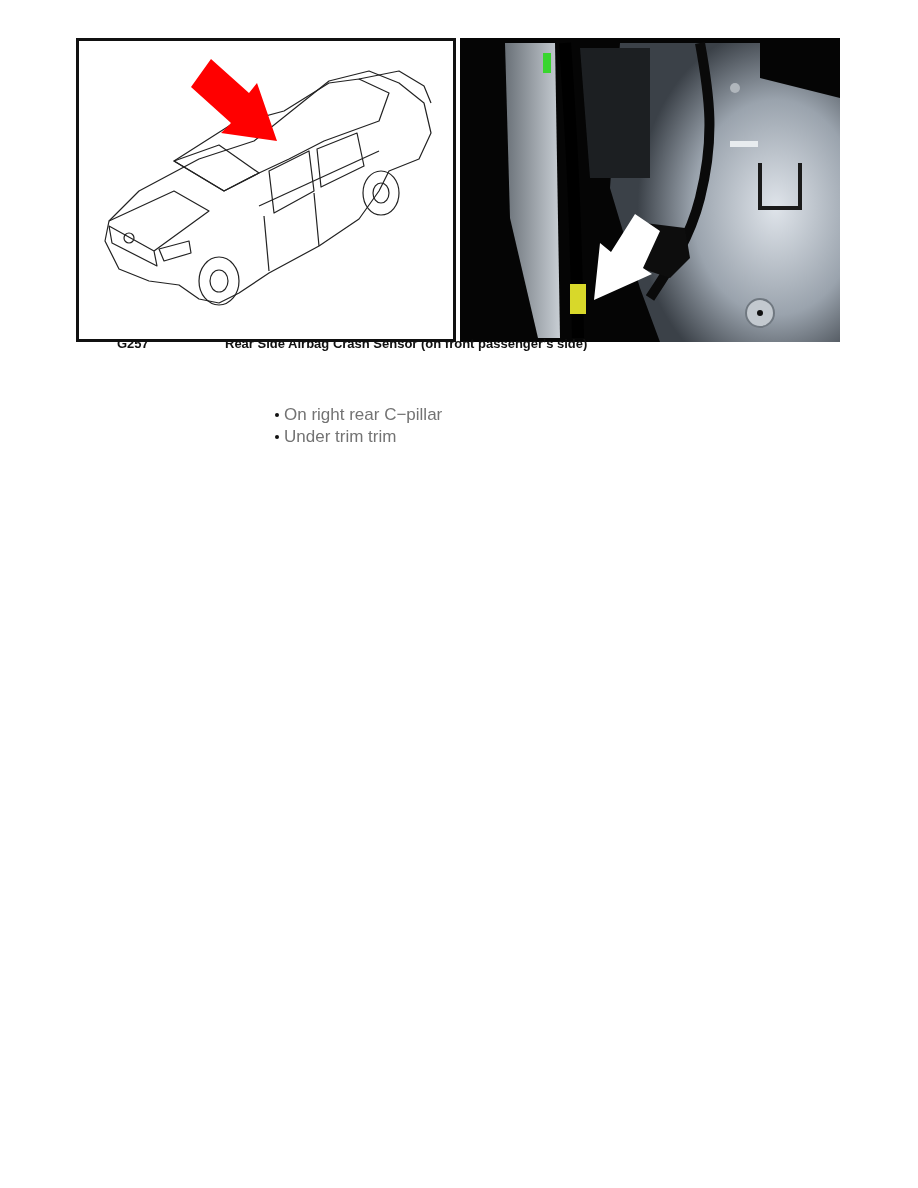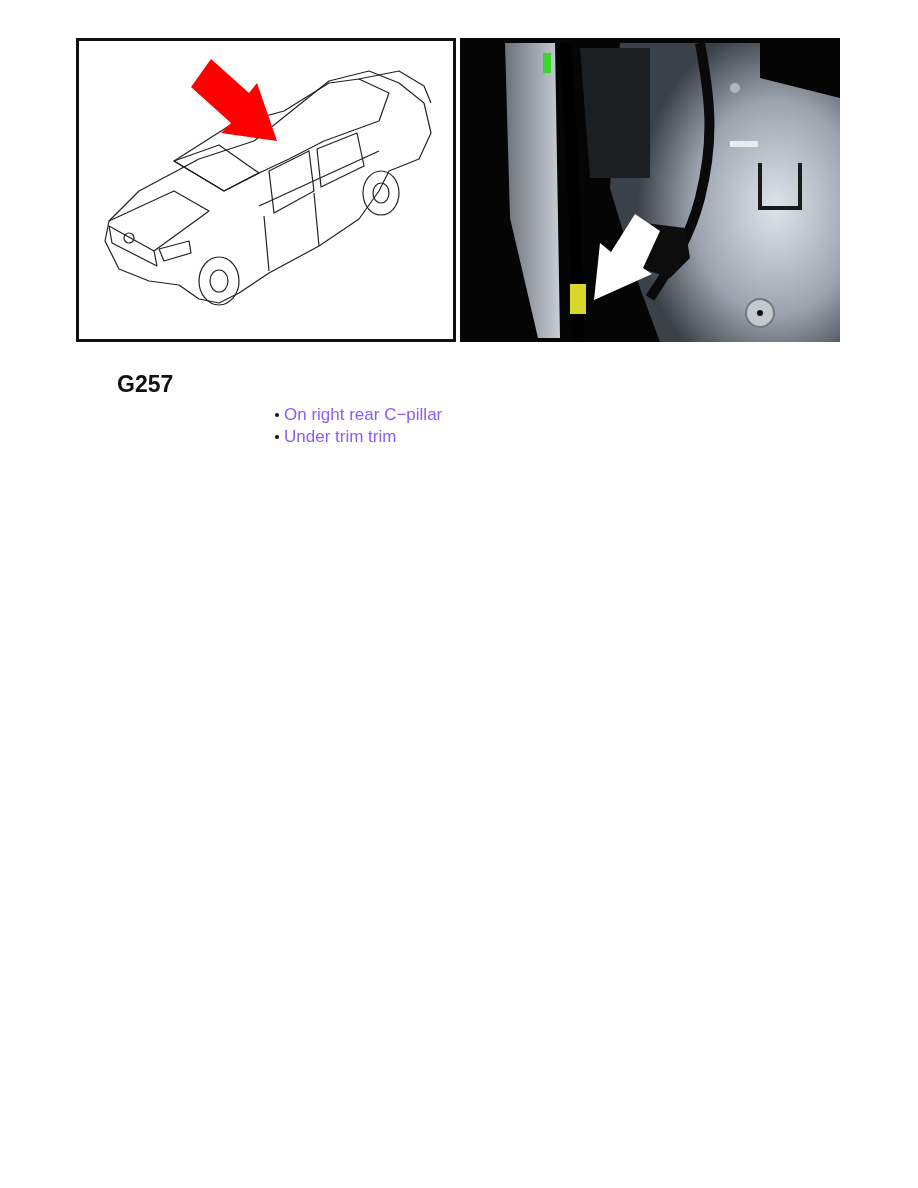--- a/index.html
+++ b/index.html
@@ -1,22 +1,22 @@
 <!DOCTYPE html>
 <html><head>
 <meta charset="utf-8">
 <style>
   html, body { margin:0; padding:0; background:#ffffff; }
   body { width:918px; height:1188px; position:relative; overflow:hidden; font-family:"Liberation Sans", sans-serif; }
   .panel-left { position:absolute; left:76px; top:38px; width:374px; height:298px; border:3px solid #111; background:#fff; overflow:hidden; }
   .panel-right { position:absolute; left:460px; top:38px; width:380px; height:304px; background:#050505; overflow:hidden; }
-  .caption { position:absolute; top:371px; left:0; width:914px; height:24px; font-weight:bold; font-size:23px; color:#111; }
+  .caption { position:absolute; top:336px; left:0; width:914px; height:24px; font-weight:bold; font-size:13px; color:#111; }
   .caption .code { position:absolute; left:117px; top:0; }
   .caption .title { position:absolute; left:225px; top:0; white-space:nowrap; }
-  .bullets { position:absolute; left:275px; top:404px; font-size:17px; color:#8b5cf6; line-height:22px; }
+  .bullets { position:absolute; left:275px; top:404px; font-size:17px; color:#737373; line-height:22px; }
   .bullets .item { white-space:nowrap; }
   .bullets .dot { display:inline-block; width:4px; height:4px; background:#111; border-radius:50%; margin-right:5px; vertical-align:middle; position:relative; top:-1px; }
   svg { display:block; }
 </style>
 </head>
 <body>
 
 <div class="panel-left">
   <svg width="374" height="298" viewBox="0 0 374 298">
     <g fill="none" stroke="#222" stroke-width="1.2" stroke-linejoin="round">
@@ -89,18 +89,19 @@
     <rect x="83" y="15" width="8" height="20" fill="#39d62e"></rect>
 
     <rect x="110" y="246" width="16" height="30" fill="#d8d82a"></rect>
 
     <polygon points="175,176 200,193 183,230 192,236 134,262 140,205 151,214" fill="#ffffff"></polygon>
   </svg>
 </div>
 
 <div class="caption">
   <span class="code">G257</span>
+  <span class="title">Rear Side Airbag Crash Sensor (on front passenger's side)</span>
 </div>
 
 <div class="bullets">
   <div class="item"><span class="dot"></span><span>On right rear C−pillar</span></div>
   <div class="item"><span class="dot"></span><span>Under trim trim</span></div>
 </div>
 
 </body></html>

